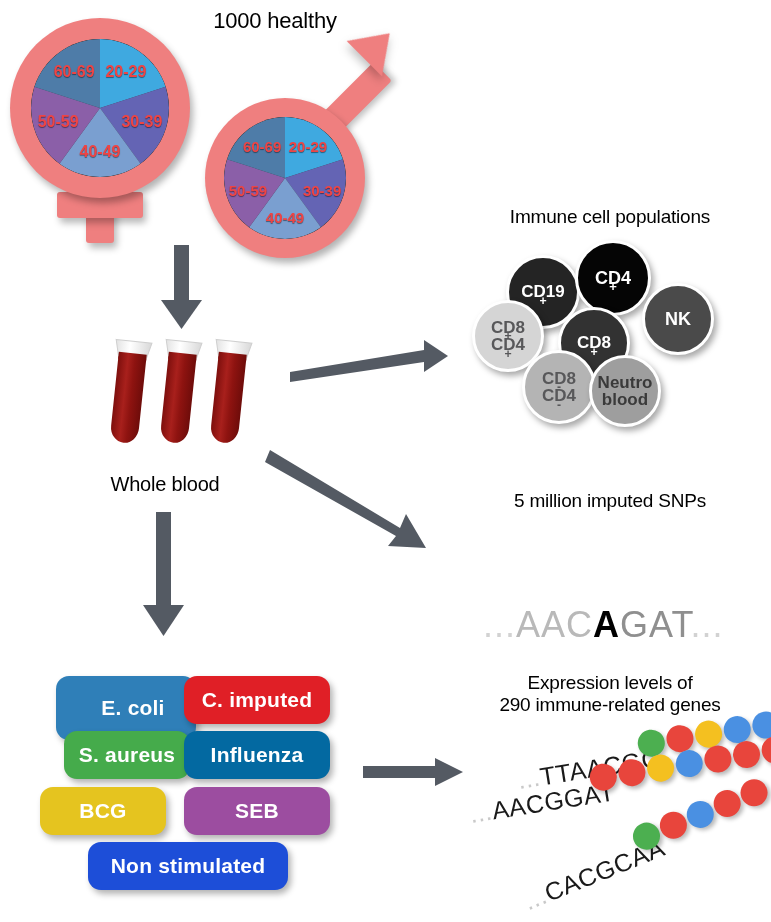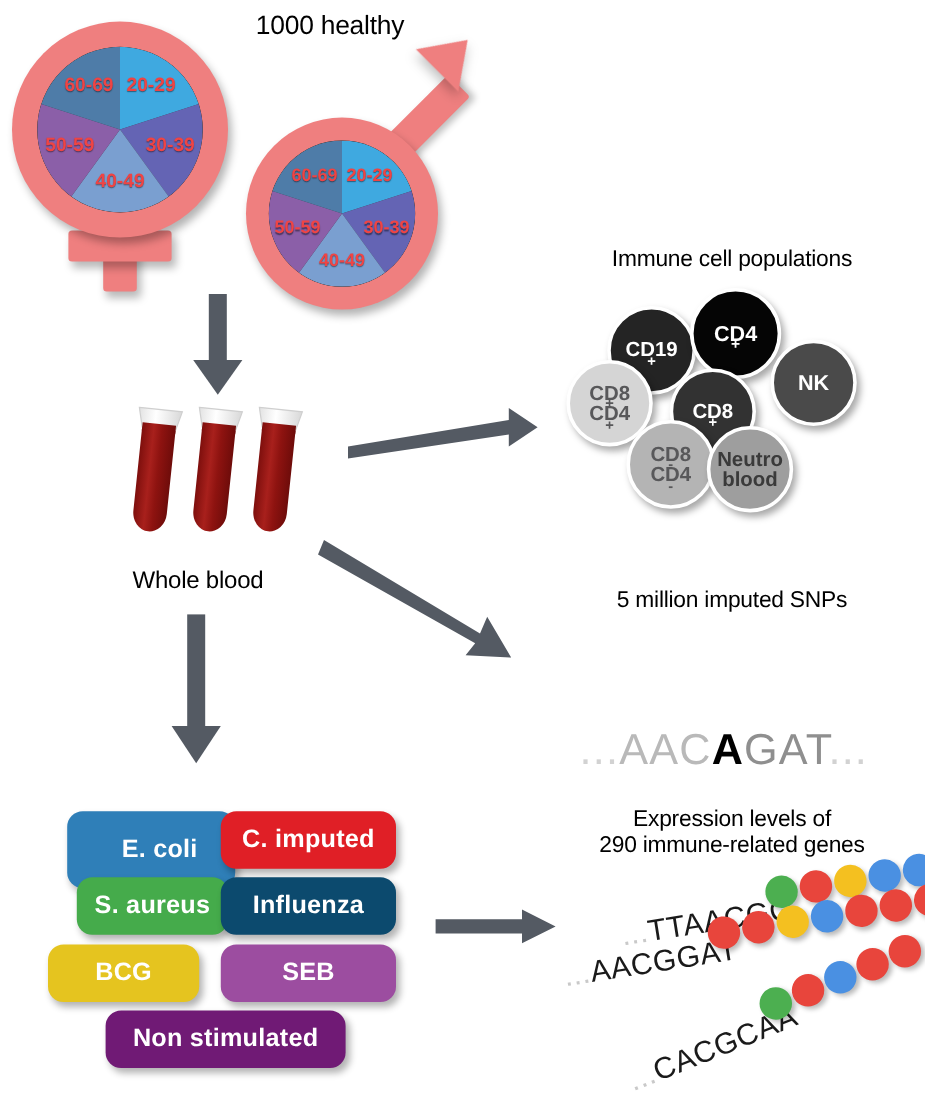--- a/index.html
+++ b/index.html
@@ -312,30 +312,30 @@
   <div class="abs" id="stimuli-panel" style="left:0; top:0; width:360px; height:922px;">
       <div class="stim" style="left: 56px; top: 676px; width: 126px; height: 64px; background: rgb(47, 127, 184); padding-left: 14px;">
         <span>E. coli</span>
       </div>
       <div class="stim" style="left: 184px; top: 676px; width: 146px; height: 48px; background: rgb(224, 31, 38);">
         <span>C. imputed</span>
       </div>
       <div class="stim" style="left: 40px; top: 731px; width: 126px; height: 48px; background: rgb(69, 171, 75); margin-left: 24px;">
         <span>S. aureus</span>
       </div>
-      <div class="stim" style="left: 184px; top: 731px; width: 146px; height: 48px; background: #0c4a6e;">
+      <div class="stim" style="left: 184px; top: 731px; width: 146px; height: 48px; background: #0369a1;">
         <span>Influenza</span>
       </div>
       <div class="stim" style="left: 40px; top: 787px; width: 126px; height: 48px; background: rgb(229, 196, 31);">
         <span>BCG</span>
       </div>
       <div class="stim" style="left: 184px; top: 787px; width: 146px; height: 48px; background: rgb(156, 77, 160);">
         <span>SEB</span>
       </div>
-      <div class="stim" style="left: 88px; top: 842px; width: 200px; height: 48px; background: #701a75;">
+      <div class="stim" style="left: 88px; top: 842px; width: 200px; height: 48px; background: #1d4ed8;">
         <span>Non stimulated</span>
       </div>
     </div>
 
   <svg class="arrow-svg" style="left:363px; top:758px;" width="110" height="34">
     <polygon points="0,8 72,8 72,0 100,14 72,28 72,20 0,20" fill="#545a63"></polygon>
   </svg>
 
   <div class="abs heading" id="title-expr">
     <div>Expression levels of</div>

